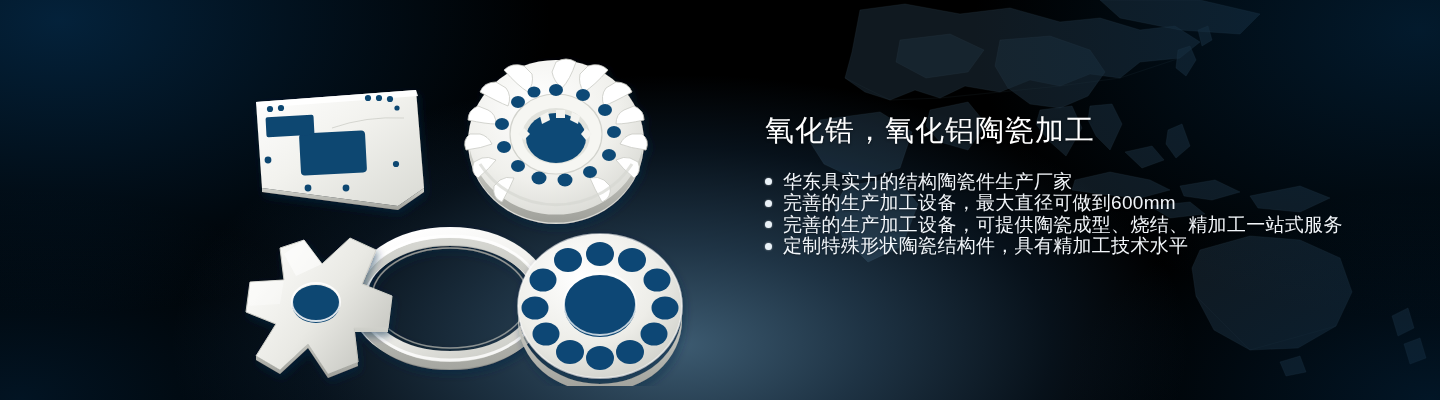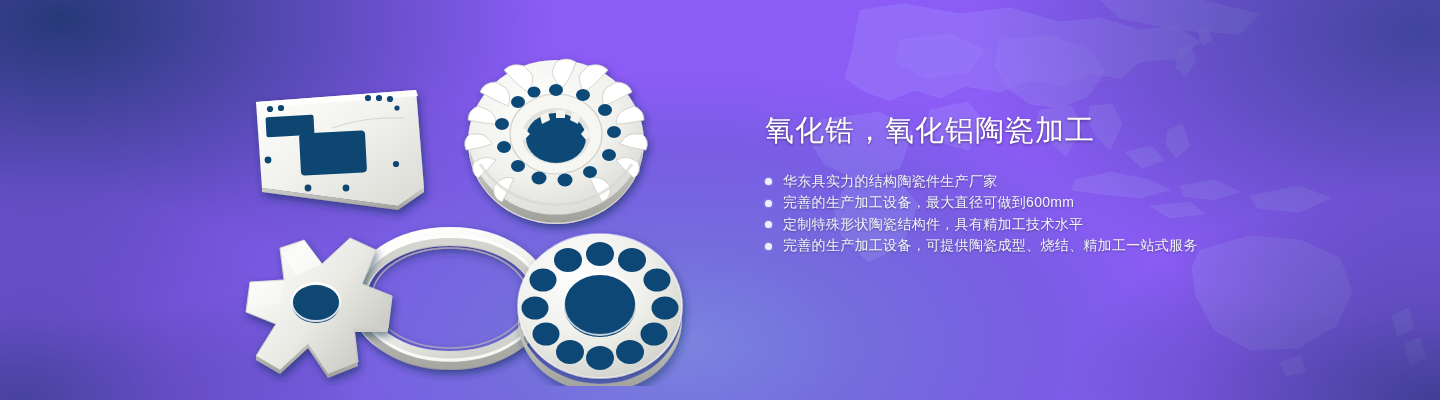--- a/index.html
+++ b/index.html
@@ -7,21 +7,21 @@
     width:1440px; height:400px;
     overflow:hidden;
     background:#07375c;
     font-family:"Liberation Sans","DejaVu Sans",sans-serif;
   }
 
   .banner {
     position:relative;
     width:1440px; height:400px;
     overflow:hidden;
-    background:#8b5cf6;
+    background:#000000;
   }
 
   
   .bg-base {
     position:absolute; inset:0;
     background:
       radial-gradient(ellipse 780px 430px at 700px 340px,
           #417architecture 0%, #41729a 0%, #35628a 30%, #1d5078 58%, #0b456f 78%, #074067 100%),
       linear-gradient(180deg,#084470 0%,#084470 100%);
   }
@@ -83,21 +83,21 @@
   }
   .bullet-dot {
     width:7px; height:7px;
     border-radius:50%;
     background:#eaf2f8;
     flex:0 0 auto;
     margin-right:11px;
     box-shadow:0 0 2px rgba(255,255,255,0.6);
   }
   .bullet-text {
-    font-size:14px;
+    font-size:19px;
     color:#f2f6fa;
     letter-spacing:0.3px;
     text-shadow:0 1px 2px rgba(0,0,0,0.35);
   }
 </style>
 </head>
 <body>
 
 <div class="banner">
 
@@ -321,22 +321,22 @@
       <li class="bullet">
         <span class="bullet-dot"></span>
         <span class="bullet-text">华东具实力的结构陶瓷件生产厂家</span>
       </li>
       <li class="bullet">
         <span class="bullet-dot"></span>
         <span class="bullet-text">完善的生产加工设备，最大直径可做到600mm</span>
       </li>
       <li class="bullet">
         <span class="bullet-dot"></span>
-        <span class="bullet-text">定制特殊形状陶瓷结构件，具有精加工技术水平</span>
+        <span class="bullet-text">完善的生产加工设备，可提供陶瓷成型、烧结、精加工一站式服务</span>
       </li>
       <li class="bullet">
         <span class="bullet-dot"></span>
-        <span class="bullet-text">完善的生产加工设备，可提供陶瓷成型、烧结、精加工一站式服务</span>
+        <span class="bullet-text">定制特殊形状陶瓷结构件，具有精加工技术水平</span>
       </li>
     </ul>
   </div>
 
 </div>
 
 </body></html>

